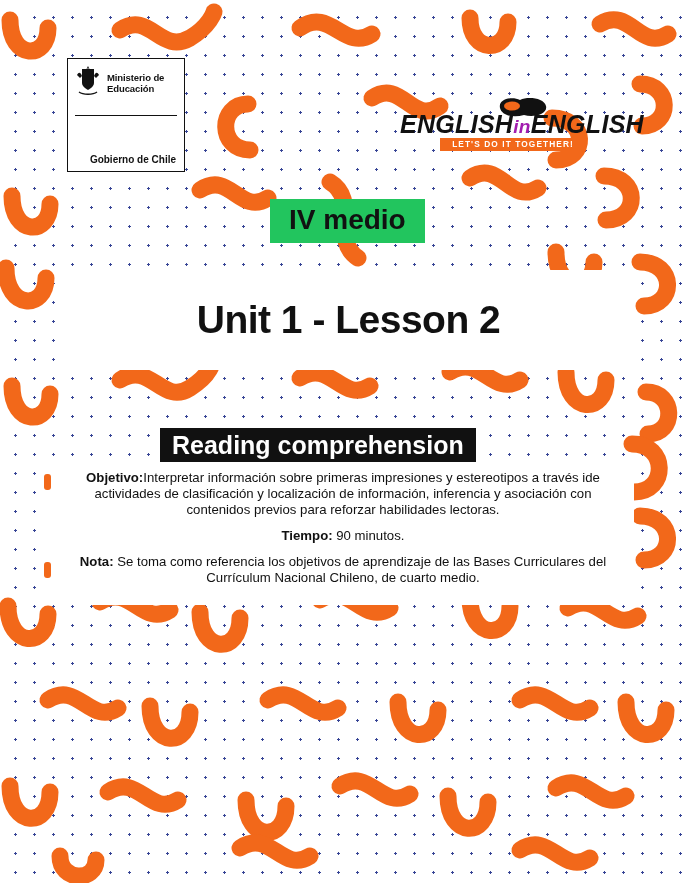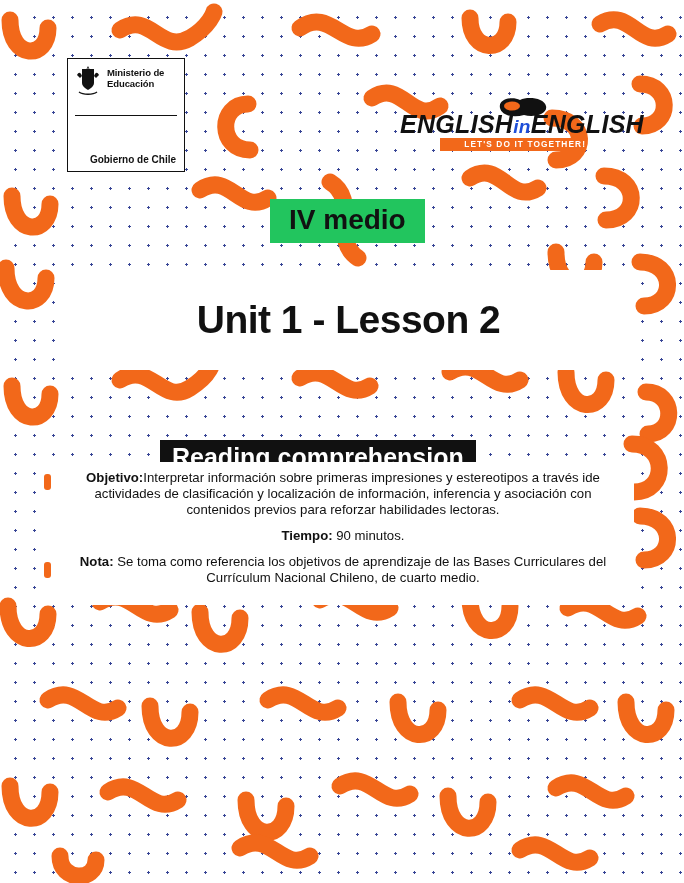--- a/index.html
+++ b/index.html
@@ -51,21 +51,21 @@
     top: 58px;
     width: 118px;
     height: 114px;
     background: #ffffff;
     border: 1.5px solid #111111;
     box-sizing: border-box;
     padding: 6px 7px;
   }
   #ministry-top {
     display: flex;
-    align-items: flex-start;
+    align-items: center;
     gap: 6px;
   }
   #coat {
     width: 26px;
     height: 34px;
     flex: 0 0 auto;
   }
   #ministry-text {
     font-size: 9.5px;
     font-weight: bold;
@@ -105,42 +105,42 @@
     width: 225px;
     text-align: center;
     font-size: 25px;
     font-weight: bold;
     font-style: italic;
     color: #111111;
     letter-spacing: 0.3px;
     white-space: nowrap;
   }
   #eie-title .in {
-    color: #1d4ed8;
+    color: #a21caf;
     font-size: 19px;
   }
   #eie-blob {
     position: absolute;
     left: 96px;
     top: 0px;
     width: 52px;
     height: 22px;
   }
   #eie-sub {
     position: absolute;
     left: 40px;
     top: 42px;
     width: 146px;
     height: 13px;
     background: #f2681a;
     color: #ffffff;
     font-size: 8.3px;
     font-weight: bold;
     letter-spacing: 1.1px;
-    text-align: right;
+    text-align: center;
     line-height: 13px;
   }
 
   
   #level-badge {
     position: absolute;
     left: 270px;
     top: 199px;
     background: #22c55e;
     padding: 5px 19px 7px 19px;
@@ -173,21 +173,20 @@
   #subtitle-bar {
     position: absolute;
     left: 160px;
     top: 428px;
     background: #111111;
     color: #ffffff;
     font-size: 25px;
     font-weight: bold;
     padding: 3px 12px 5px 12px;
     white-space: nowrap;
-    margin-top: 12px;
   }
 
   
   #info-panel {
     position: absolute;
     left: 50px;
     top: 462px;
     width: 584px;
     background: #ffffff;
     padding: 8px 10px 10px 12px;

